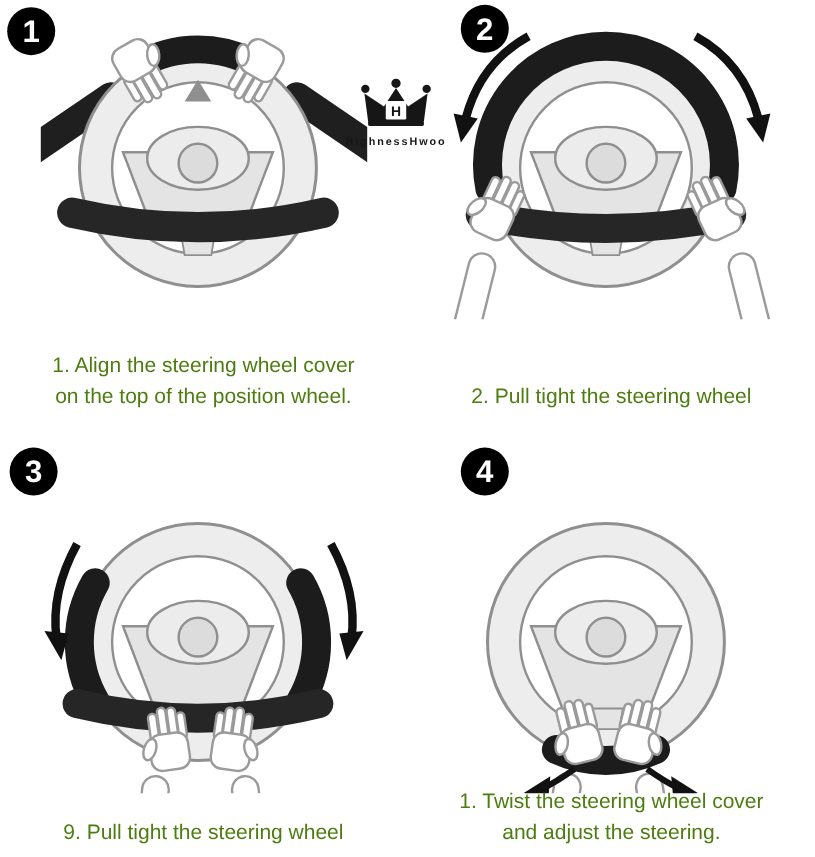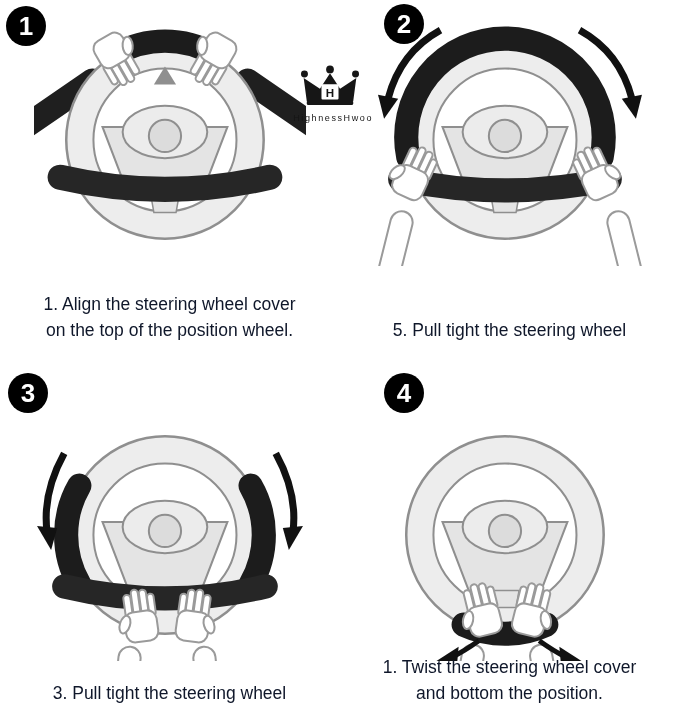--- a/index.html
+++ b/index.html
@@ -26,33 +26,33 @@
   #step-2 .badge { left: 44px; top: 4px;  }
   #step-3 .badge { left: 8px;  top: 16px; }
   #step-4 .badge { left: 44px; top: 16px; }
 
   .illus { position: absolute; left: 50%; transform: translateX(-50%); }
   #step-1 .illus, #step-2 .illus { top: 14px; }
   #step-3 .illus, #step-4 .illus { top: 52px; }
 
   .caption {
     position: absolute; left: 0; right: 0; margin: 0;
-    text-align: center; font-size: 17.5px; line-height: 26px; color: #0f172a;
+    text-align: center; font-size: 17.5px; line-height: 26px; color: #4d7c0f;
   }
   .caption span { display: block; }
   #step-1 .caption, #step-2 .caption { bottom: 14px; }
   #step-3 .caption, #step-4 .caption { bottom: 8px; }
 
   .logo {
     position: absolute; left: 287px; top: 64px; width: 86px;
     text-align: center; z-index: 5;
   }
   .brand {
-    font-size: 9px; font-weight: 400; letter-spacing: 1.6px;
-    margin-top: 1px; color: #161616; white-space: nowrap; text-align: right;
+    font-size: 9px; font-weight: 700; letter-spacing: 1.6px;
+    margin-top: 1px; color: #161616; white-space: nowrap;
   }
   svg { display: block; margin: 0 auto; }
   .defs-holder { position: absolute; width: 0; height: 0; }
 </style>
 </head>
 <body>
 
 <svg class="defs-holder" aria-hidden="true">
   <defs>
     <g id="wheel-base">
@@ -143,21 +143,21 @@
         <path d="M 204,16 Q 244,38 256,84" fill="none" stroke="#111" stroke-width="7"></path>
         <polygon points="246,84 266,80 260,104" fill="#111"></polygon>
       </g>
       <g>
         <use href="#hand" transform="translate(40,156) rotate(25)"></use>
         <use href="#hand" transform="translate(220,156) scale(-1,1) rotate(25)"></use>
       </g>
     </svg>
   </div>
   <p class="caption">
-    <span>5. Pull tight the steering wheel</span>
+    <span>2. Pull tight the steering wheel</span>
   </p>
 </section>
 
 <section class="step" id="step-3">
   <div class="badge">
     <span>3</span>
   </div>
   <div class="illus">
     <svg width="272" height="252" viewBox="0 0 270 250">
       <g>
@@ -180,21 +180,21 @@
         <path d="M 240,44 Q 262,84 257,122" fill="none" stroke="#111" stroke-width="7"></path>
         <polygon points="247,118 267,116 253,140" fill="#111"></polygon>
       </g>
       <g>
         <use href="#hand" transform="translate(104,204) rotate(-8)"></use>
         <use href="#hand" transform="translate(160,204) scale(-1,1) rotate(-8)"></use>
       </g>
     </svg>
   </div>
   <p class="caption">
-    <span>3. Pull tight the steering wheel</span>
+    <span>9. Pull tight the steering wheel</span>
   </p>
 </section>
 
 <section class="step" id="step-4">
   <div class="badge">
     <span>4</span>
   </div>
   <div class="illus">
     <svg width="272" height="252" viewBox="0 0 270 250">
       <g>
@@ -216,15 +216,15 @@
         <polygon points="84,236 62,250 82,258" fill="#111"></polygon>
       </g>
       <g>
         <path d="M 164,230 Q 178,240 190,246" fill="none" stroke="#111" stroke-width="5"></path>
         <polygon points="184,236 206,250 186,258" fill="#111"></polygon>
       </g>
     </svg>
   </div>
   <p class="caption">
     <span>1. Twist the steering wheel cover</span>
-    <span>and bottom the position.</span>
+    <span>and adjust the steering.</span>
   </p>
 </section>
 
 </body></html>

